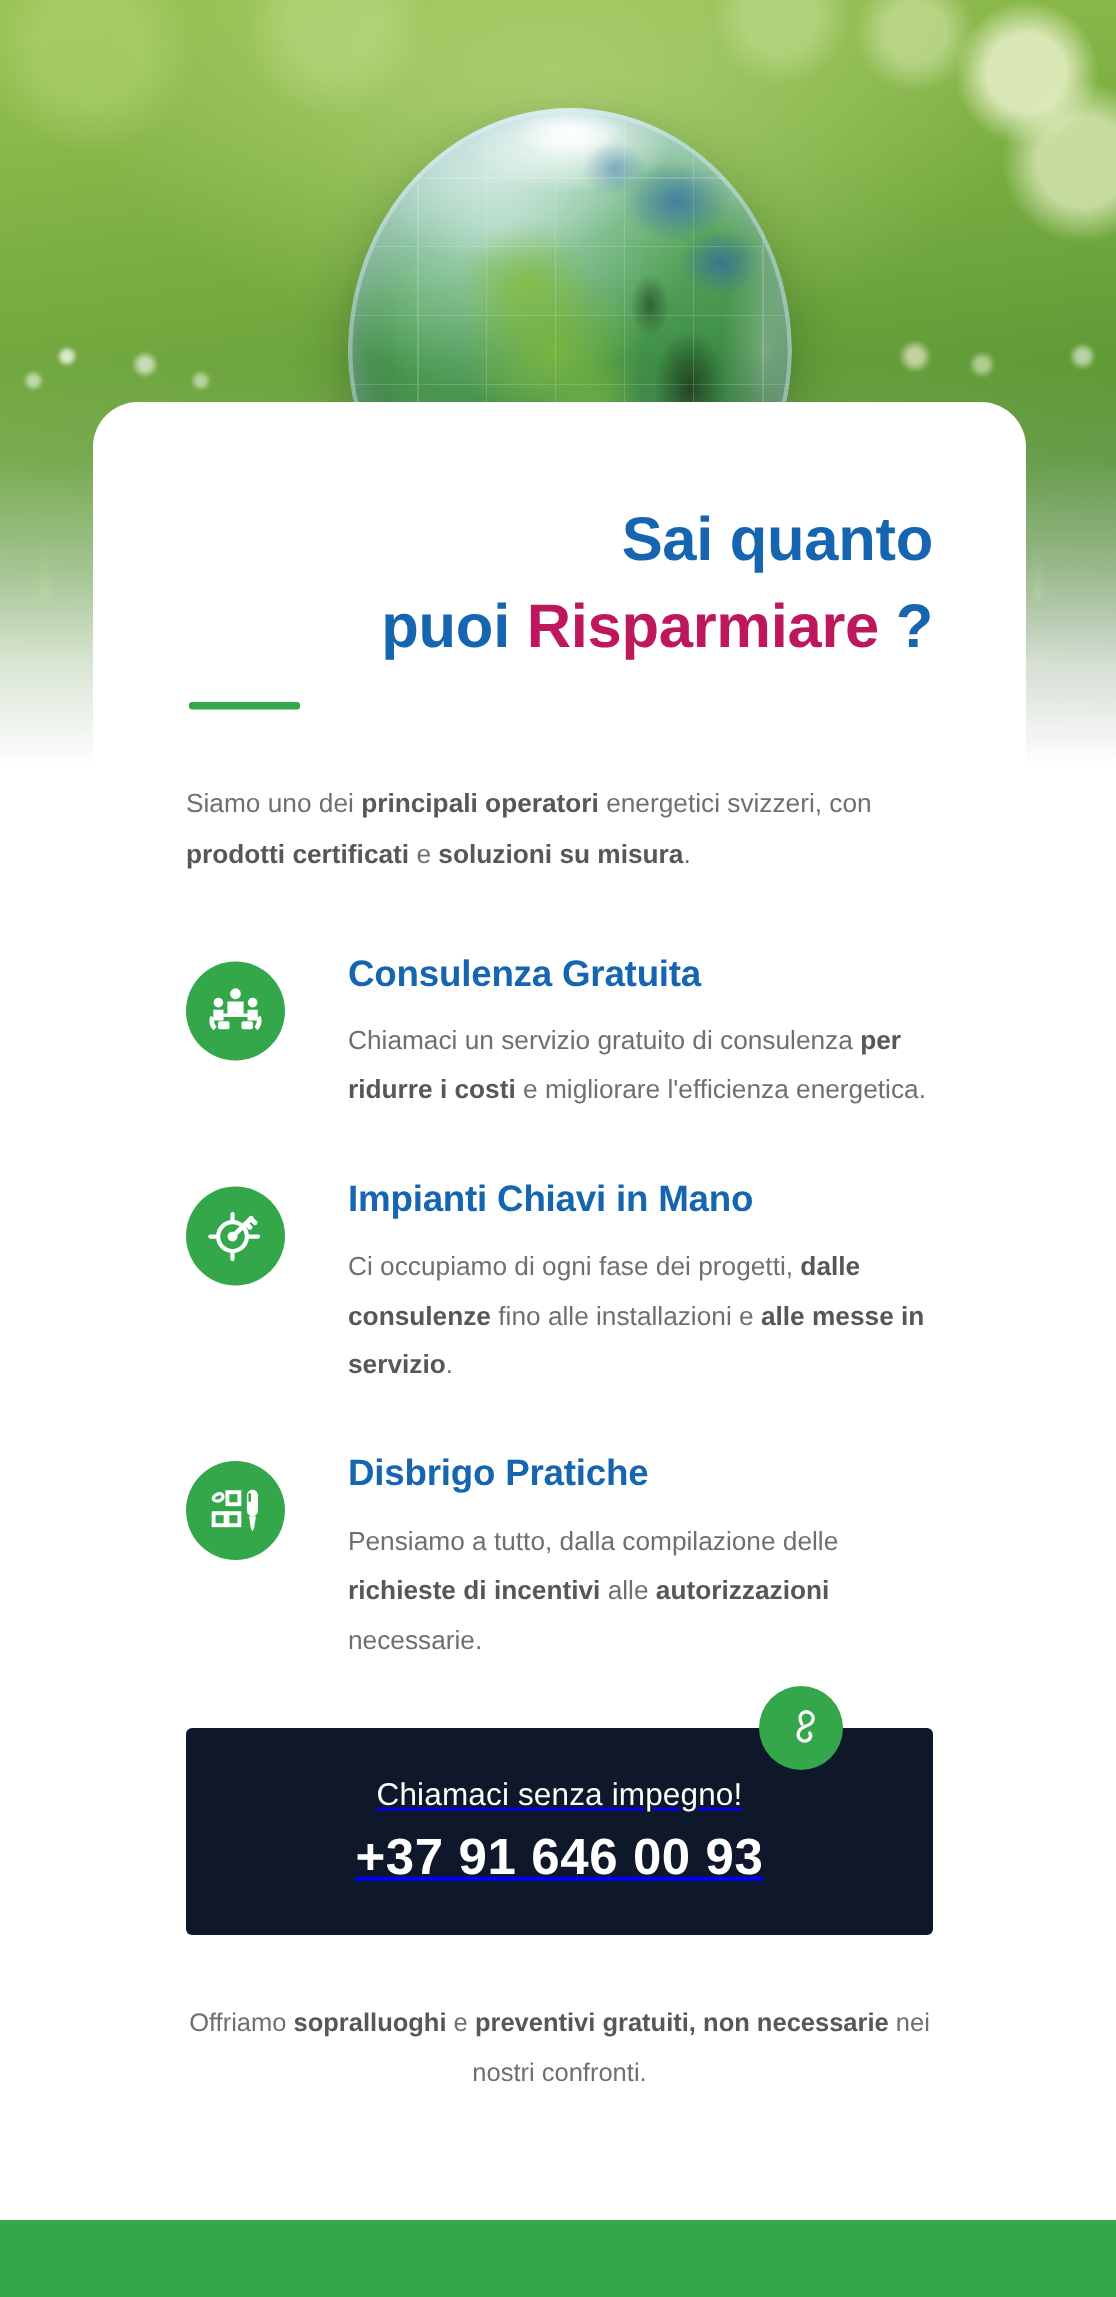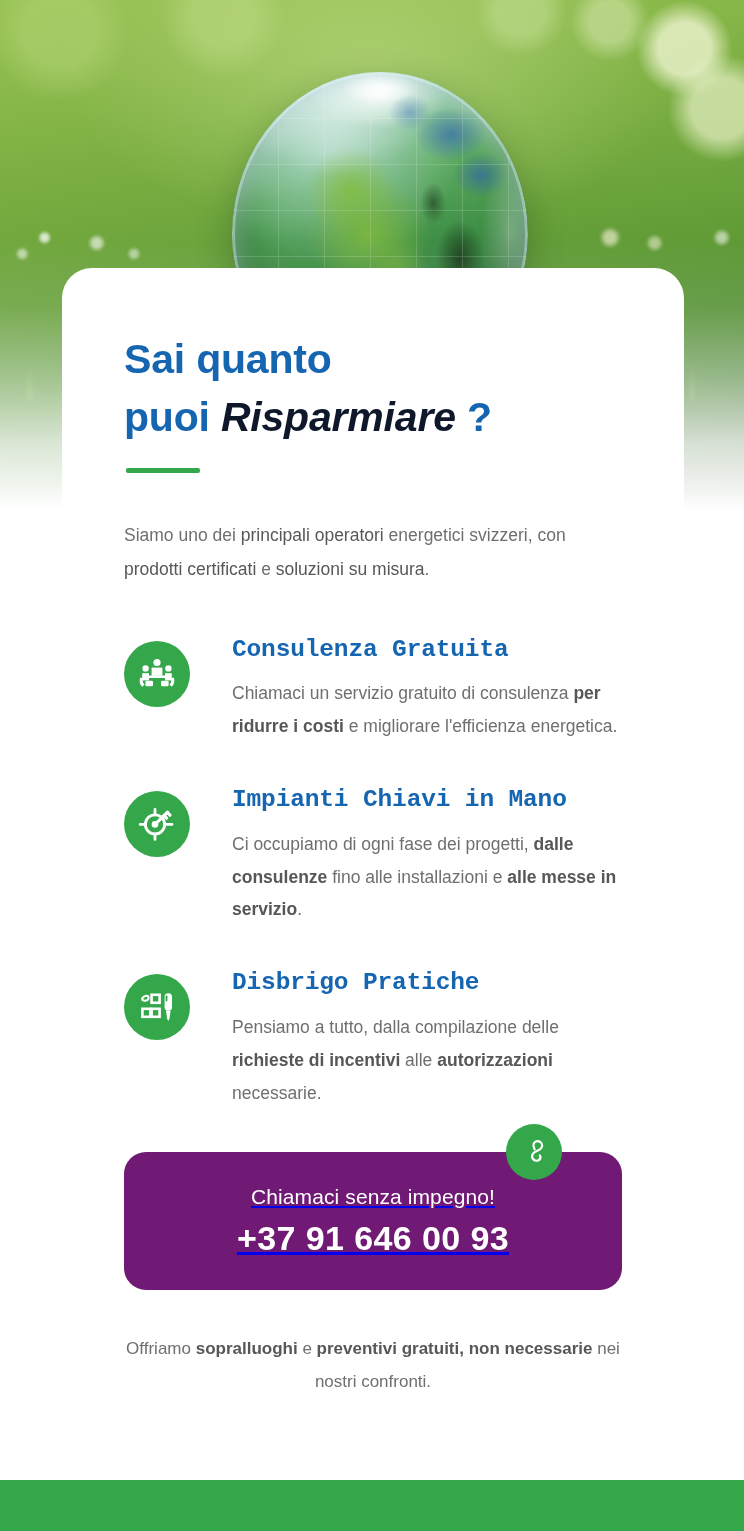--- a/index.html
+++ b/index.html
@@ -181,41 +181,42 @@
 
   .card-inner { padding: 0 62px; }
 
   
   .headline {
     font-size: 41px;
     font-weight: bold;
     line-height: 1.42;
     letter-spacing: -0.2px;
     color: #1565B0;
-  }
-  .headline .hl-green { color: #0f172a; font-style: italic; }
+    text-align: right;
+  }
+  .headline .hl-green { color: #be185d; }
   .headline .hl-q { color: #1565B0; }
 
   .rule {
     width: 74px;
     height: 5px;
     background: #34A74B;
     border-radius: 2px;
     margin: 22px 0 0 2px;
   }
 
   
   .intro {
     margin-top: 46px;
     font-size: 17.5px;
     line-height: 1.92;
     color: #6f6f72;
     max-width: 500px;
   }
-  .intro b { color: #57575a; font-weight: normal; }
+  .intro b { color: #57575a; font-weight: bold; }
 
   
   .features { margin-top: 48px; }
 
   .feature {
     display: flex;
     align-items: flex-start;
     margin-bottom: 42px;
   }
 
@@ -236,40 +237,39 @@
     margin-left: 42px;
     flex: 1 1 auto;
   }
 
   .feature-title {
     font-size: 24.5px;
     font-weight: bold;
     color: #1565B0;
     line-height: 1.25;
     letter-spacing: -0.15px;
-    font-family: Liberation Mono, monospace;
   }
 
   .feature-text {
     margin-top: 12px;
     font-size: 17.5px;
     line-height: 1.88;
     color: #6f6f72;
   }
   .feature-text b { color: #57575a; font-weight: bold; }
 
   
   .cta-wrap {
     position: relative;
     margin-top: 14px;
   }
 
   .cta-banner {
-    background: #701a75;
-    border-radius: 22px;
+    background: #0f172a;
+    border-radius: 4px;
     height: 138px;
     margin: 0 -0px;
     display: flex;
     flex-direction: column;
     align-items: center;
     justify-content: center;
     text-align: center;
   }
 
   .cta-kicker {

